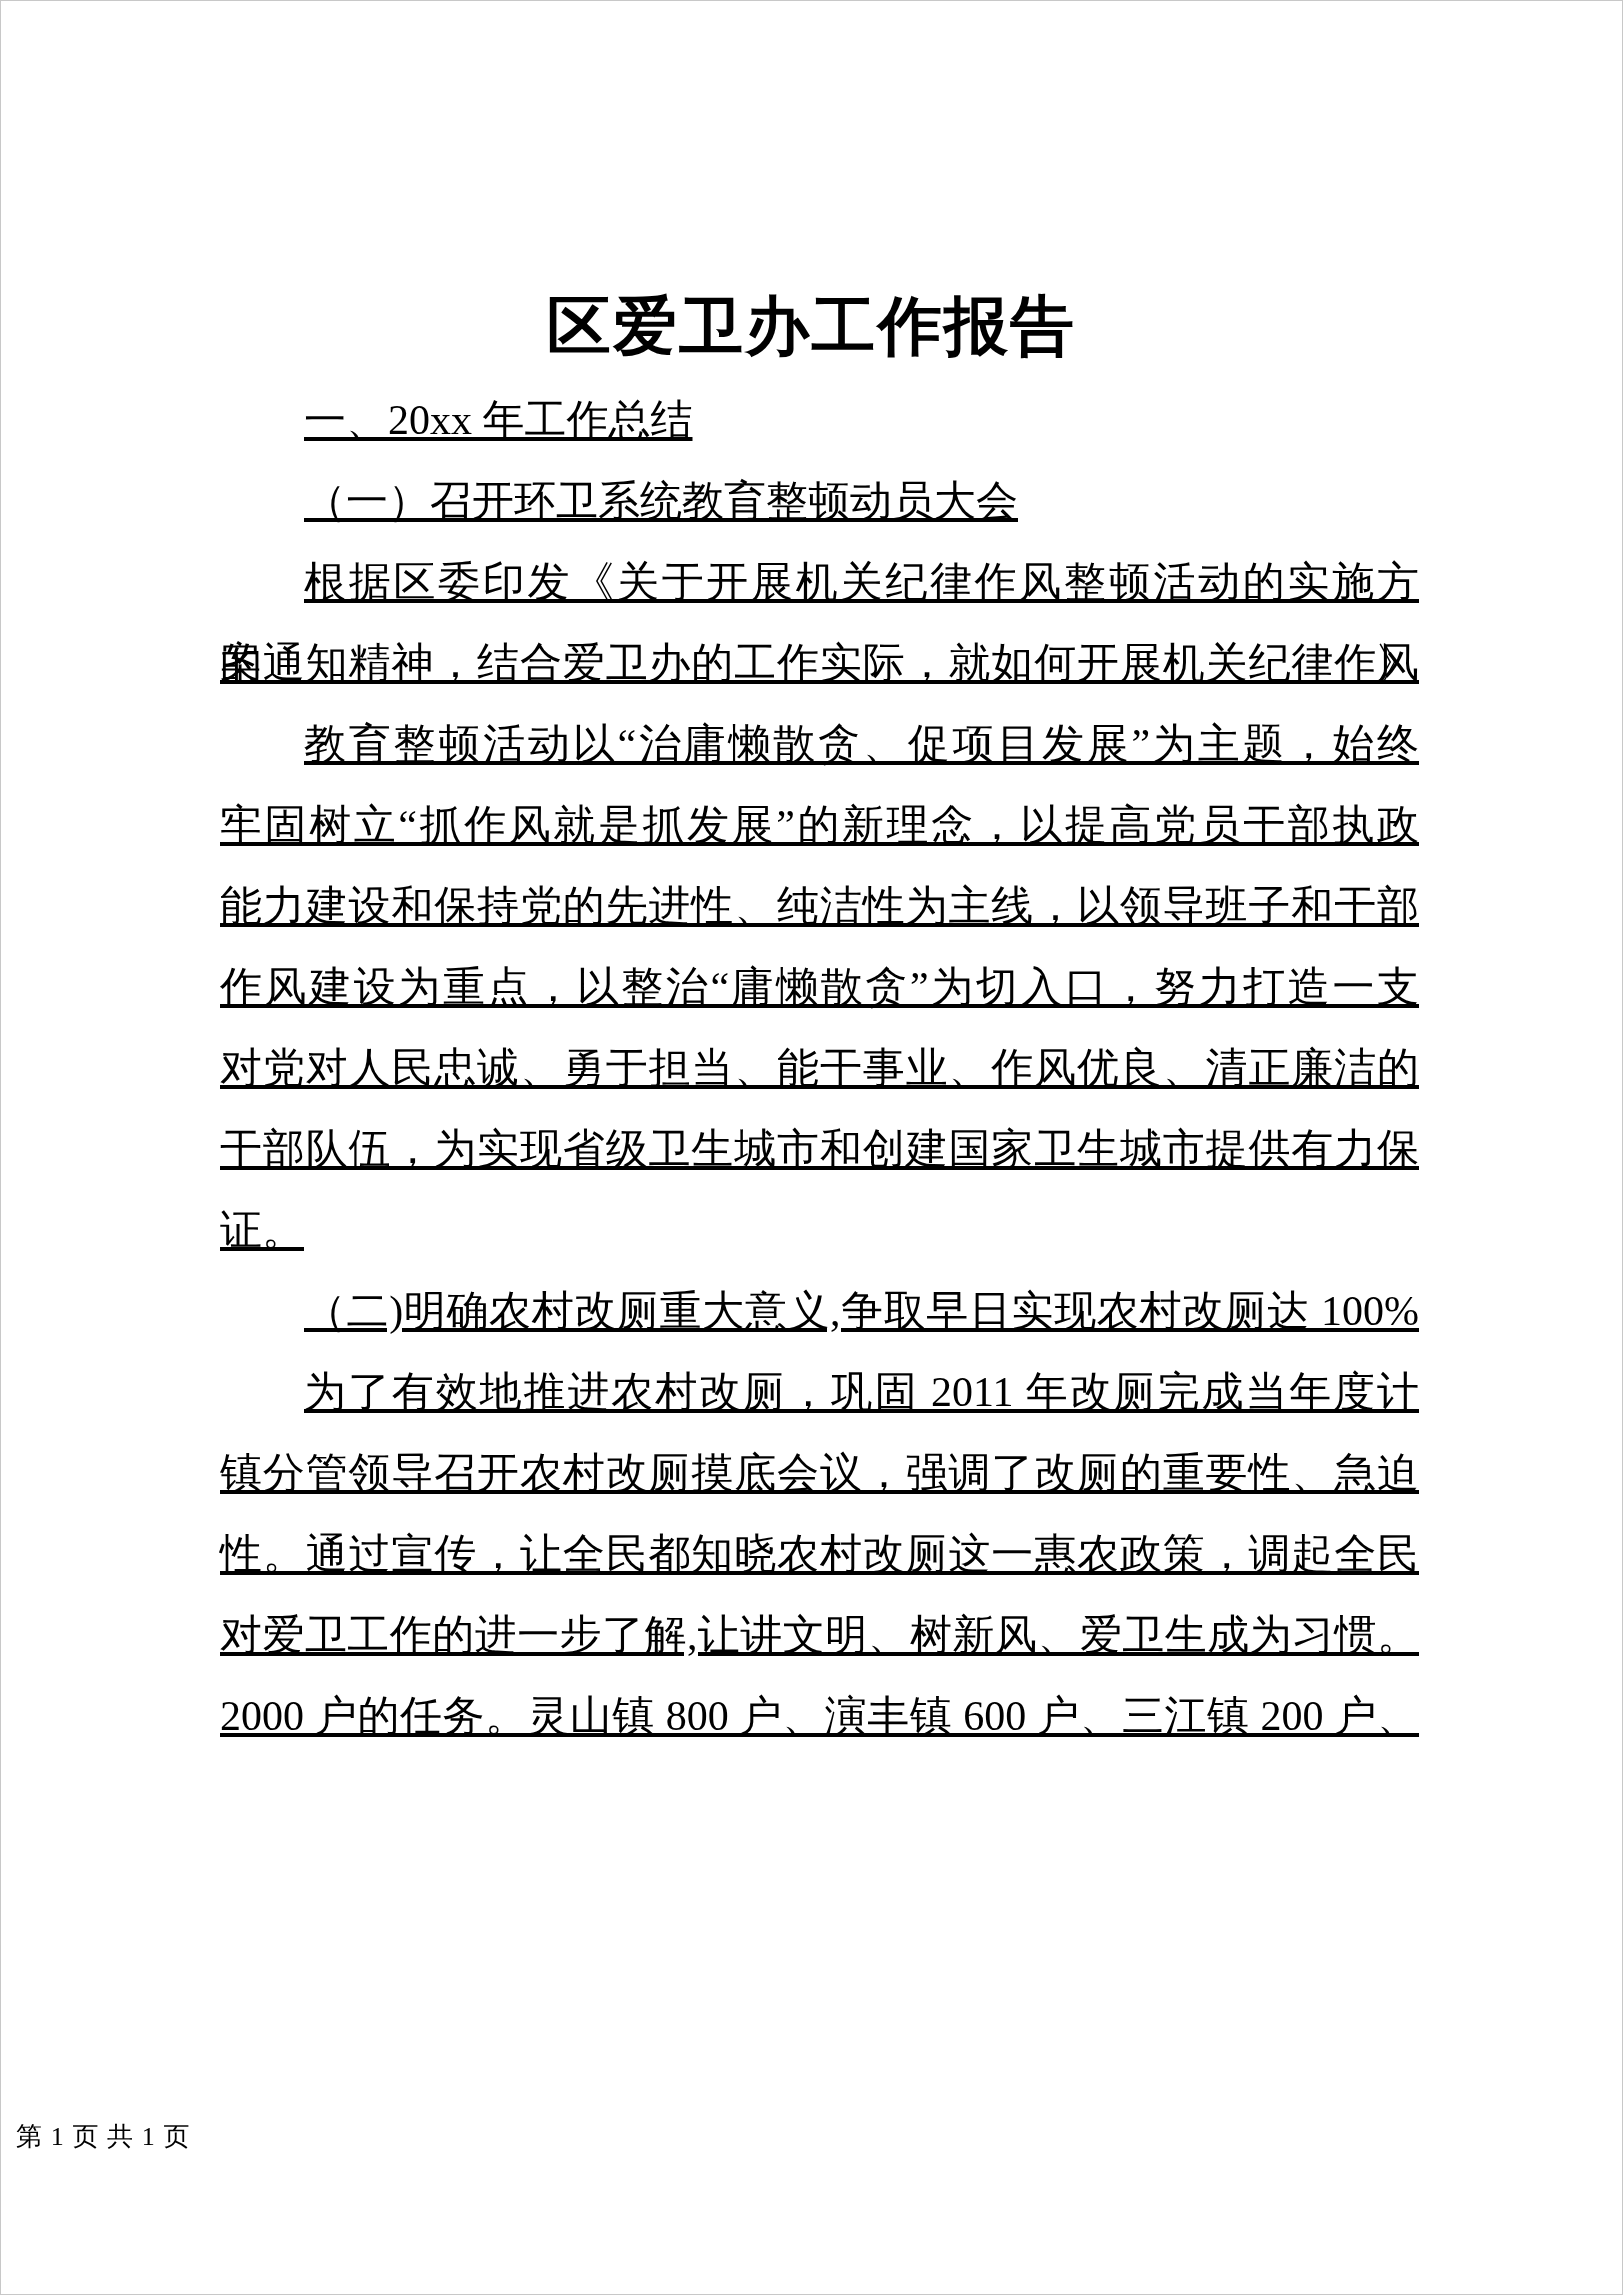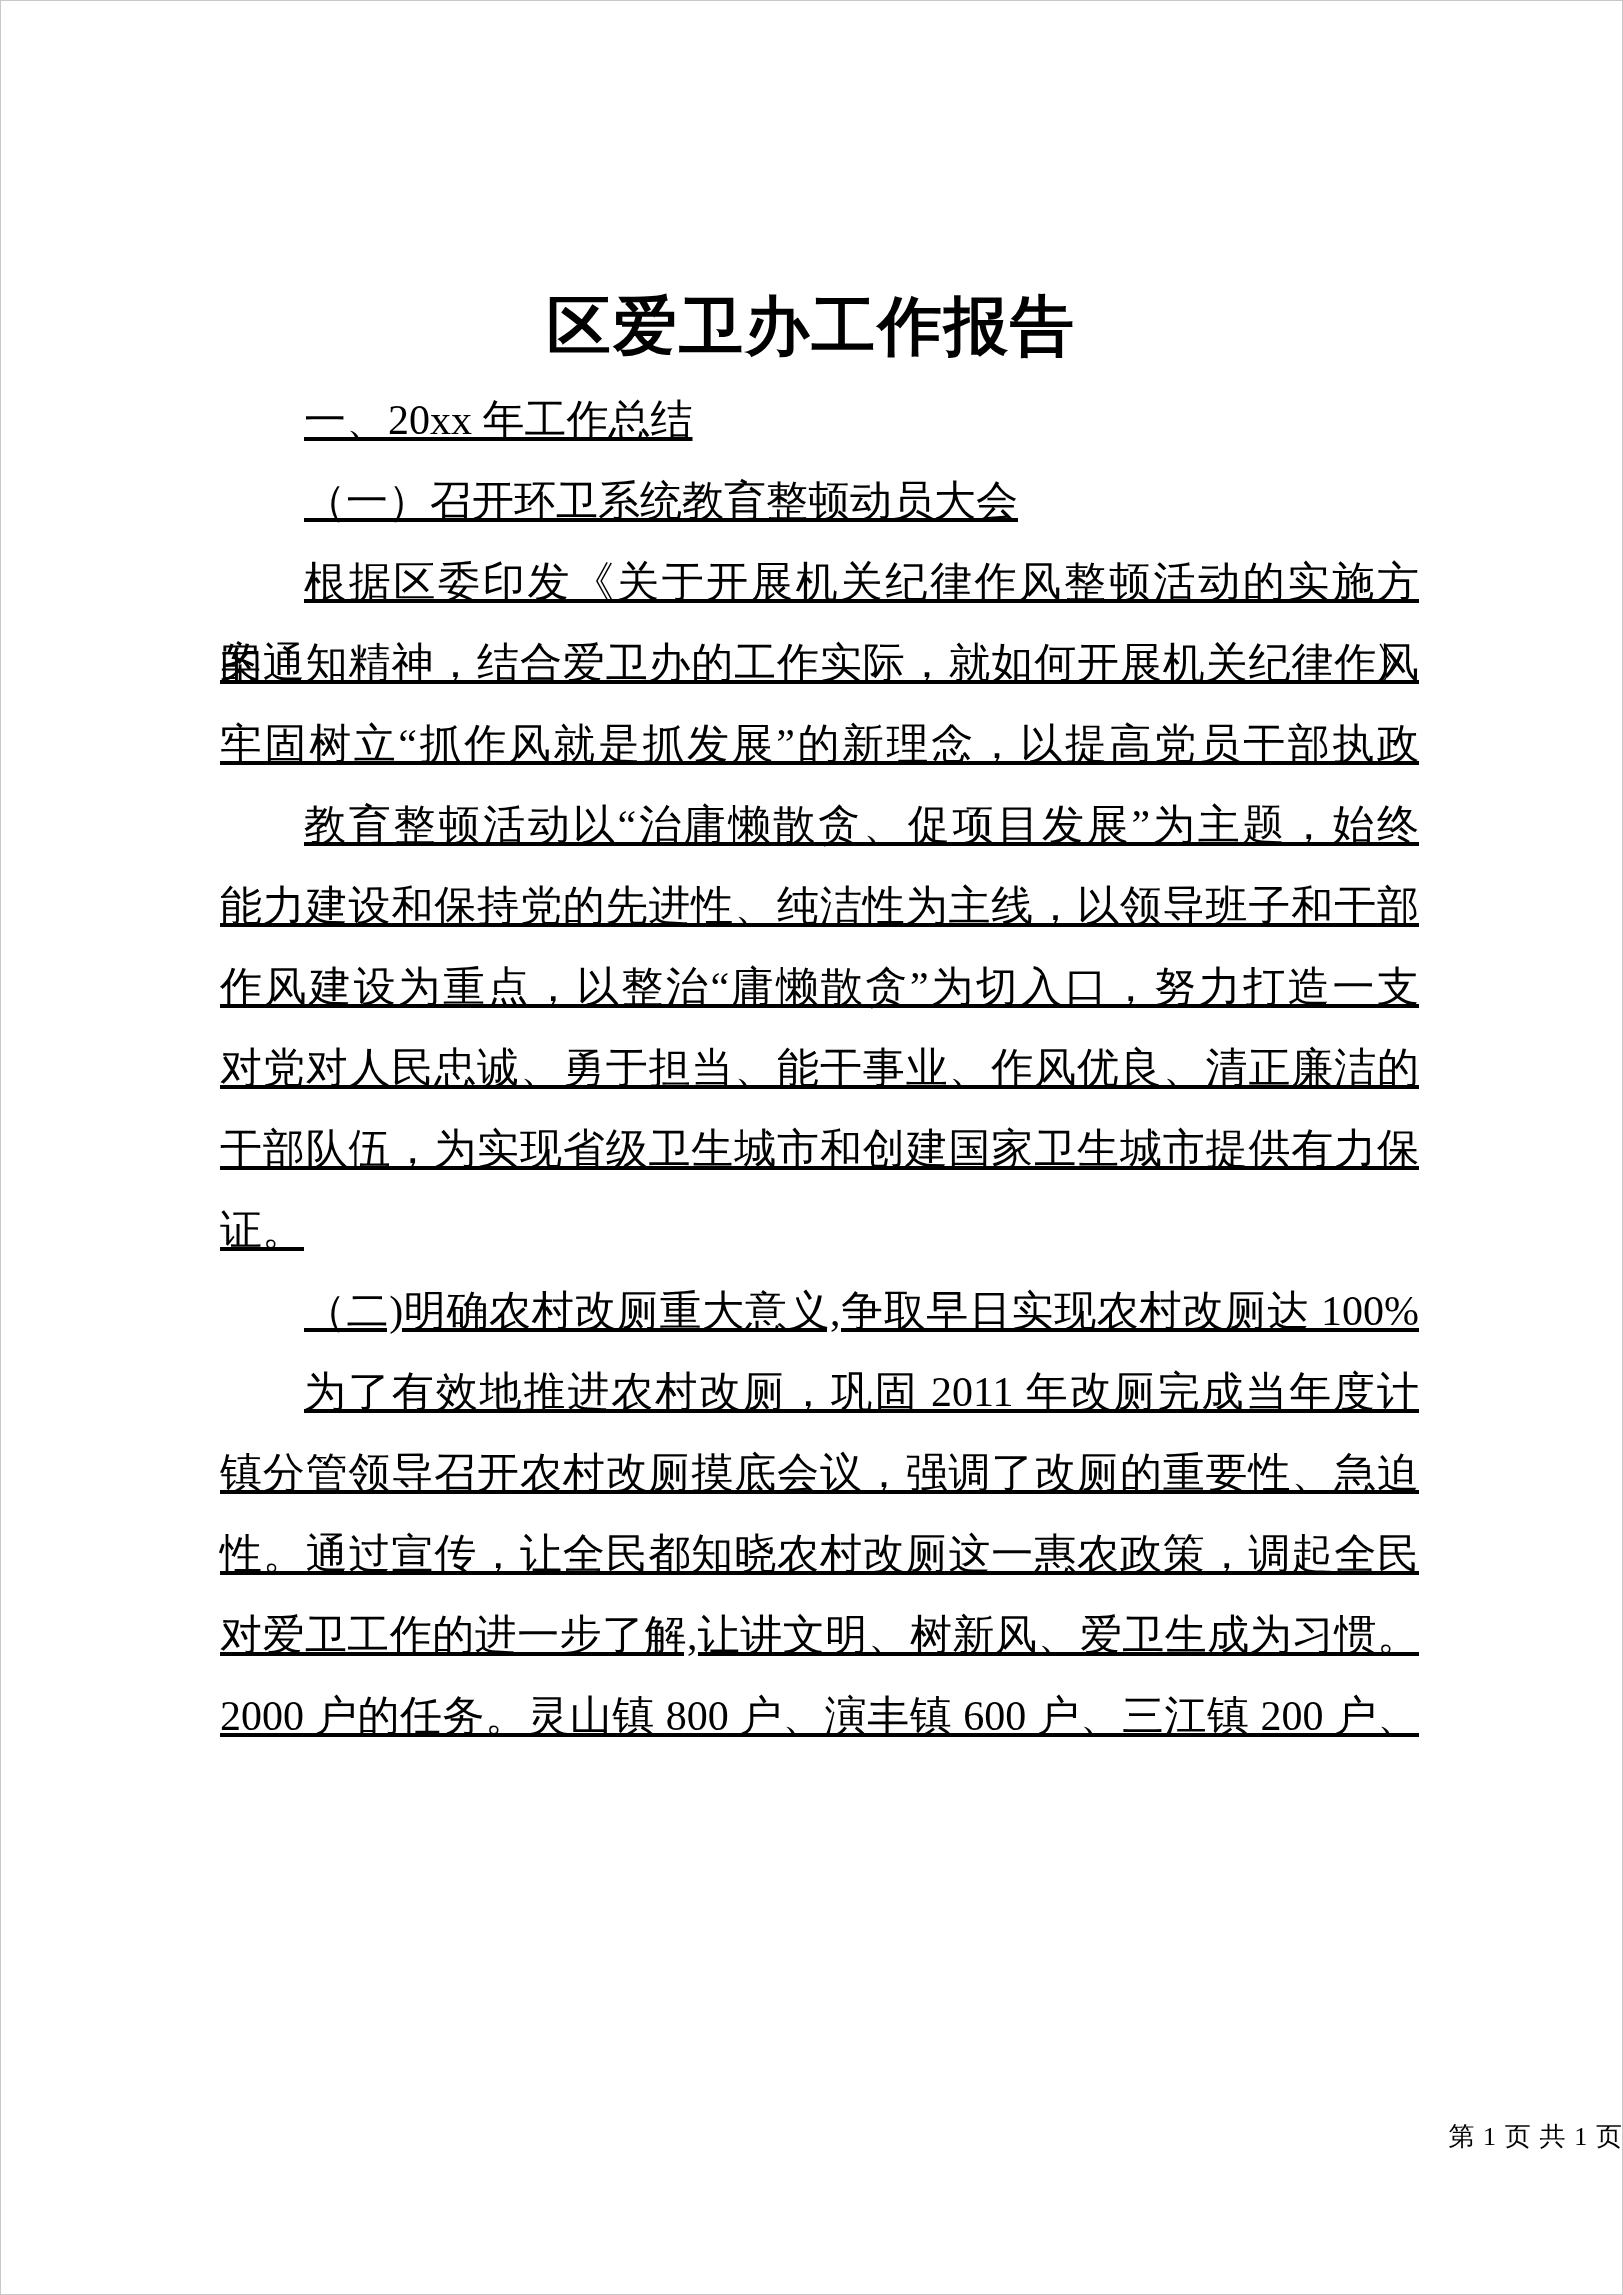--- a/index.html
+++ b/index.html
@@ -50,40 +50,40 @@
     text-align-last: justify;
   }
   .text-line.indent {
     text-indent: 2em;
   }
   .doc-footer {
     position: absolute;
     top: 2119px;
     left: 16px;
     right: 0;
-    text-align: right;
+    text-align: left;
     font-size: 26px;
     line-height: 36px;
     letter-spacing: 1.1px;
     font-family: Liberation Serif, serif;
   }
 </style>
 </head>
 <body>
 
 <div class="page">
   <div class="doc-title">区爱卫办工作报告</div>
 
   <div class="doc-body">
       <div class="text-line indent">一、20xx 年工作总结</div>
       <div class="text-line indent">（一）召开环卫系统教育整顿动员大会</div>
       <div class="text-line indent justify">根据区委印发《关于开展机关纪律作风整顿活动的实施方案》</div>
       <div class="text-line justify">的通知精神，结合爱卫办的工作实际，就如何开展机关纪律作风</div>
+      <div class="text-line indent justify">教育整顿活动以“治庸懒散贪、促项目发展”为主题，始终</div>
       <div class="text-line justify">牢固树立“抓作风就是抓发展”的新理念，以提高党员干部执政</div>
-      <div class="text-line indent justify">教育整顿活动以“治庸懒散贪、促项目发展”为主题，始终</div>
       <div class="text-line justify">能力建设和保持党的先进性、纯洁性为主线，以领导班子和干部</div>
       <div class="text-line justify">作风建设为重点，以整治“庸懒散贪”为切入口，努力打造一支</div>
       <div class="text-line justify">对党对人民忠诚、勇于担当、能干事业、作风优良、清正廉洁的</div>
       <div class="text-line justify">干部队伍，为实现省级卫生城市和创建国家卫生城市提供有力保</div>
       <div class="text-line">证。</div>
       <div class="text-line indent justify">（二)明确农村改厕重大意义,争取早日实现农村改厕达 100%</div>
       <div class="text-line indent justify">为了有效地推进农村改厕，巩固 2011 年改厕完成当年度计</div>
       <div class="text-line justify">镇分管领导召开农村改厕摸底会议，强调了改厕的重要性、急迫</div>
       <div class="text-line justify">性。通过宣传，让全民都知晓农村改厕这一惠农政策，调起全民</div>
       <div class="text-line justify">对爱卫工作的进一步了解,让讲文明、树新风、爱卫生成为习惯。</div>

